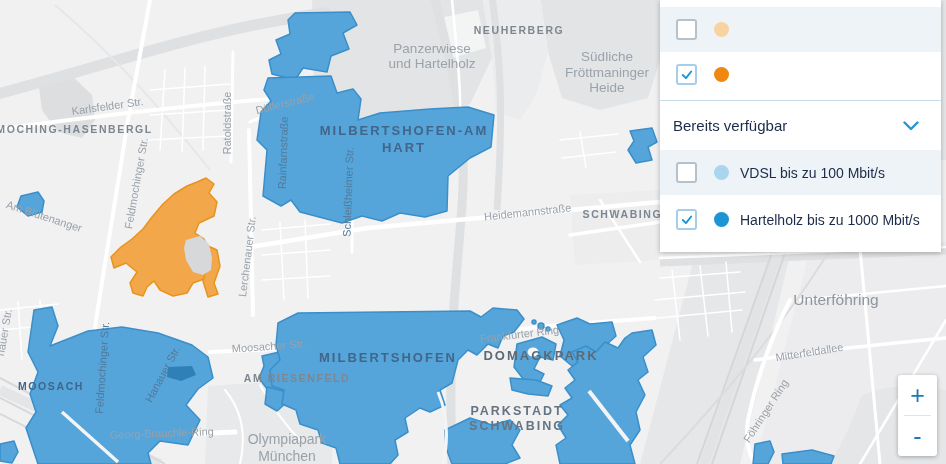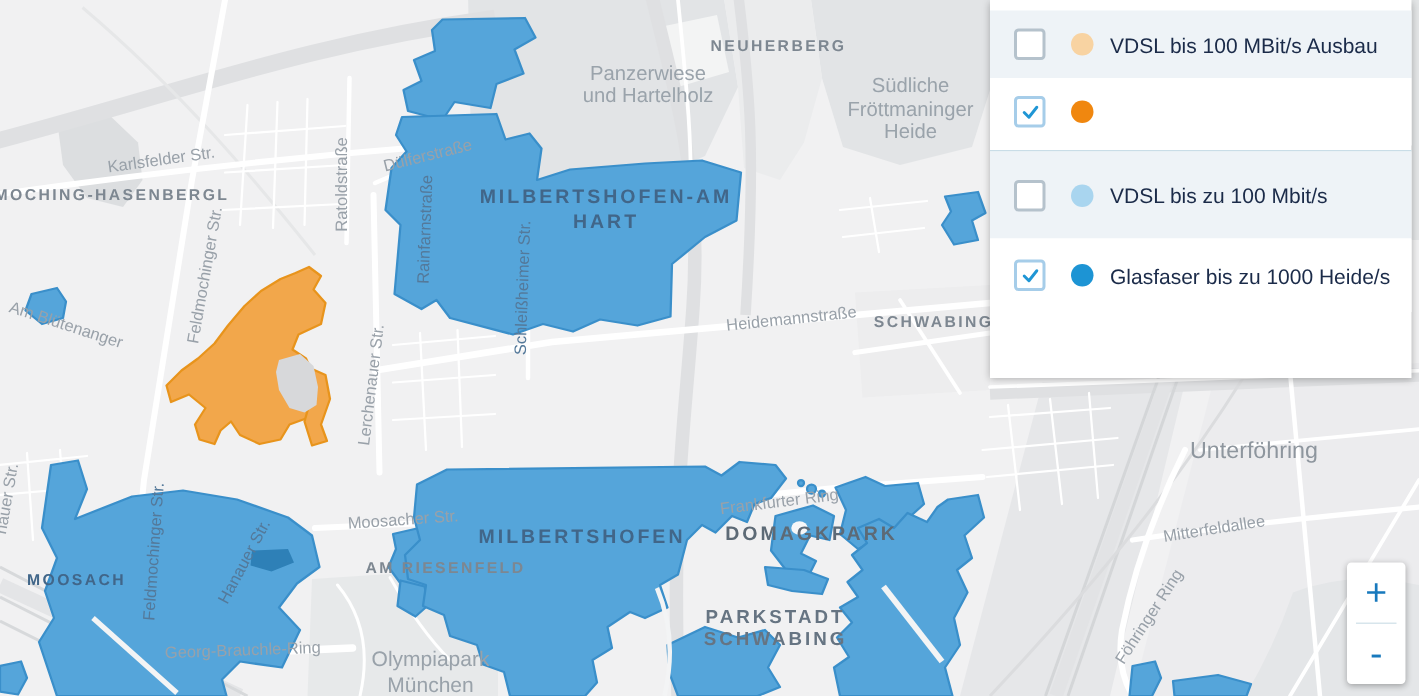--- a/index.html
+++ b/index.html
@@ -187,46 +187,51 @@
       </g>
 </svg>
 </div>
 
 <div id="legend">
   <div class="legend-row shaded">
     <span class="checkbox">
       
     </span>
     <span class="dot" style="background: rgb(248, 211, 162);"></span>
-    <span class="legend-label">VDSL bis 100 MBit/s Ausbau</span>
   </div>
   <div class="legend-row">
     <span class="checkbox checked">
       <svg viewBox="0 0 20 20">
           <path d="M4 10 l4.5 4.5 L16 5" stroke="#1f96d5" stroke-width="2.8" fill="none" stroke-linecap="round" stroke-linejoin="round"></path>
         </svg>
     </span>
     <span class="dot" style="background: rgb(240, 135, 15);"></span>
   </div>
   <div id="legend-divider"></div>
-  <div class="legend-row shaded" style="height:58px;text-align:right;">
+  <div id="legend-header">
+    <span class="hdr-label">Bereits verfügbar</span>
+    <svg width="16" height="10" viewBox="0 0 16 10">
+      <polyline points="1.5,1.5 8,8 14.5,1.5" stroke="#1f96d5" stroke-width="2.4" fill="none" stroke-linecap="round" stroke-linejoin="round"></polyline>
+    </svg>
+  </div>
+  <div class="legend-row shaded" style="height:45px;text-align:right;">
     <span class="checkbox">
       
     </span>
     <span class="dot" style="background: rgb(169, 213, 239);"></span>
     <span class="legend-label">VDSL bis zu 100 Mbit/s</span>
   </div>
   <div class="legend-row" style="height:49px;">
     <span class="checkbox checked">
       <svg viewBox="0 0 20 20">
           <path d="M4 10 l4.5 4.5 L16 5" stroke="#1f96d5" stroke-width="2.8" fill="none" stroke-linecap="round" stroke-linejoin="round"></path>
         </svg>
     </span>
     <span class="dot" style="background: rgb(29, 148, 212);"></span>
-    <span class="legend-label">Glasfaser bis zu 1000 Heide/s</span>
+    <span class="legend-label">Hartelholz bis zu 1000 Mbit/s</span>
   </div>
 </div>
 
 <div id="zoomctl">
   <div class="zbtn">+</div>
   <div id="zoom-sep"></div>
   <div class="zbtn">-</div>
 </div>
 
 </body></html>

